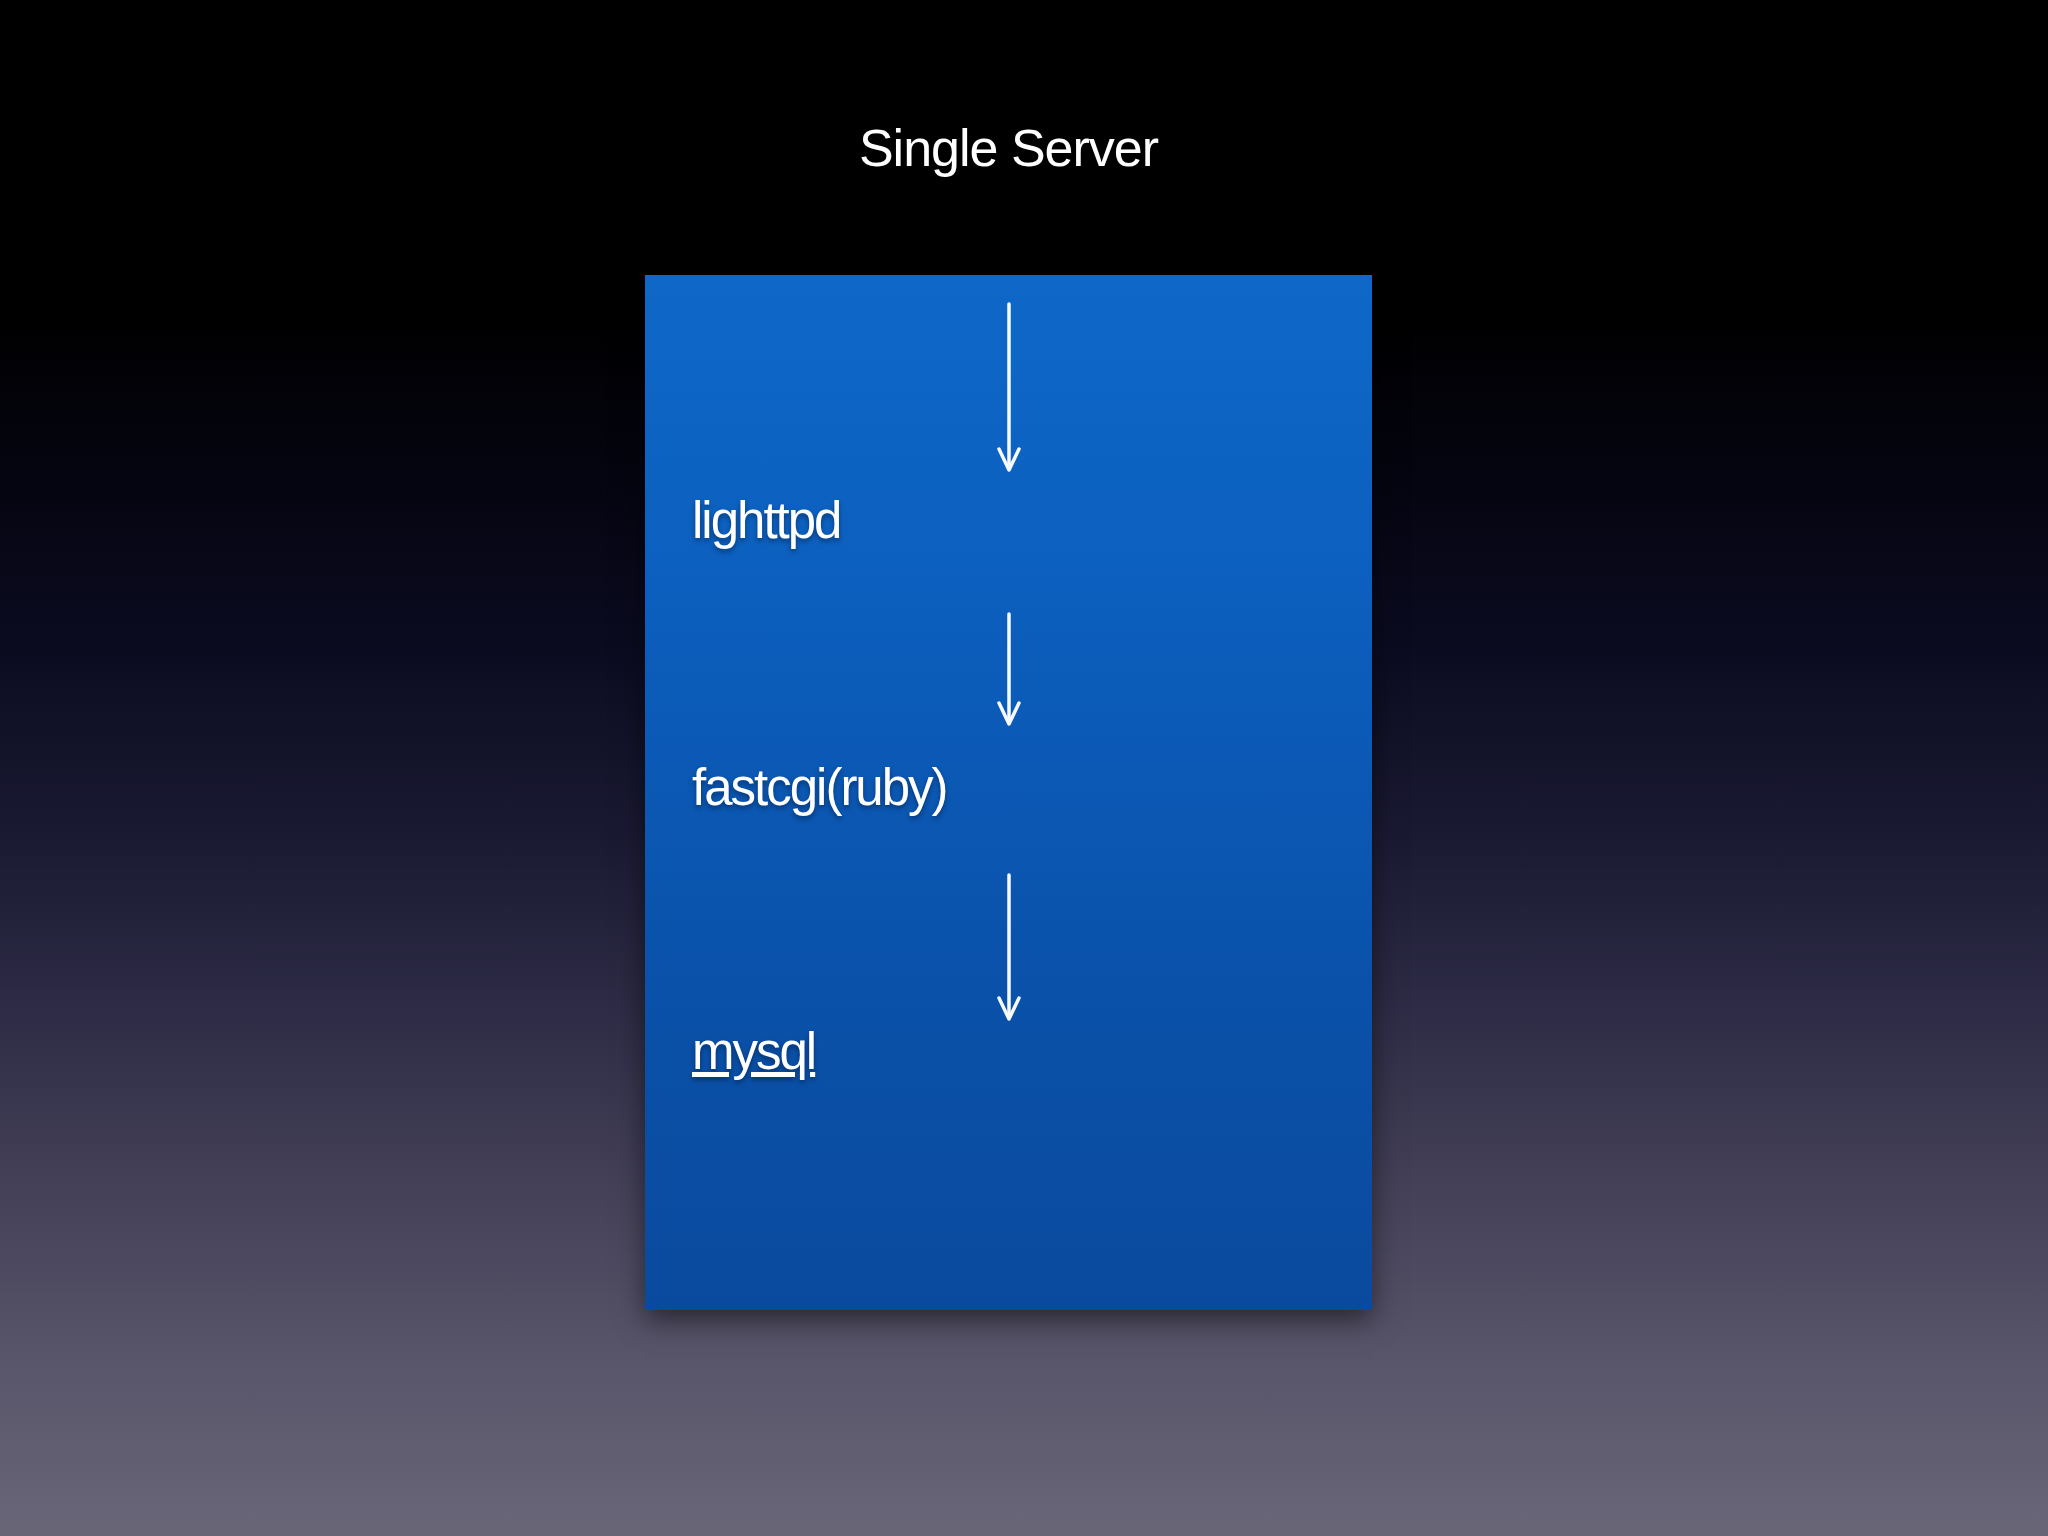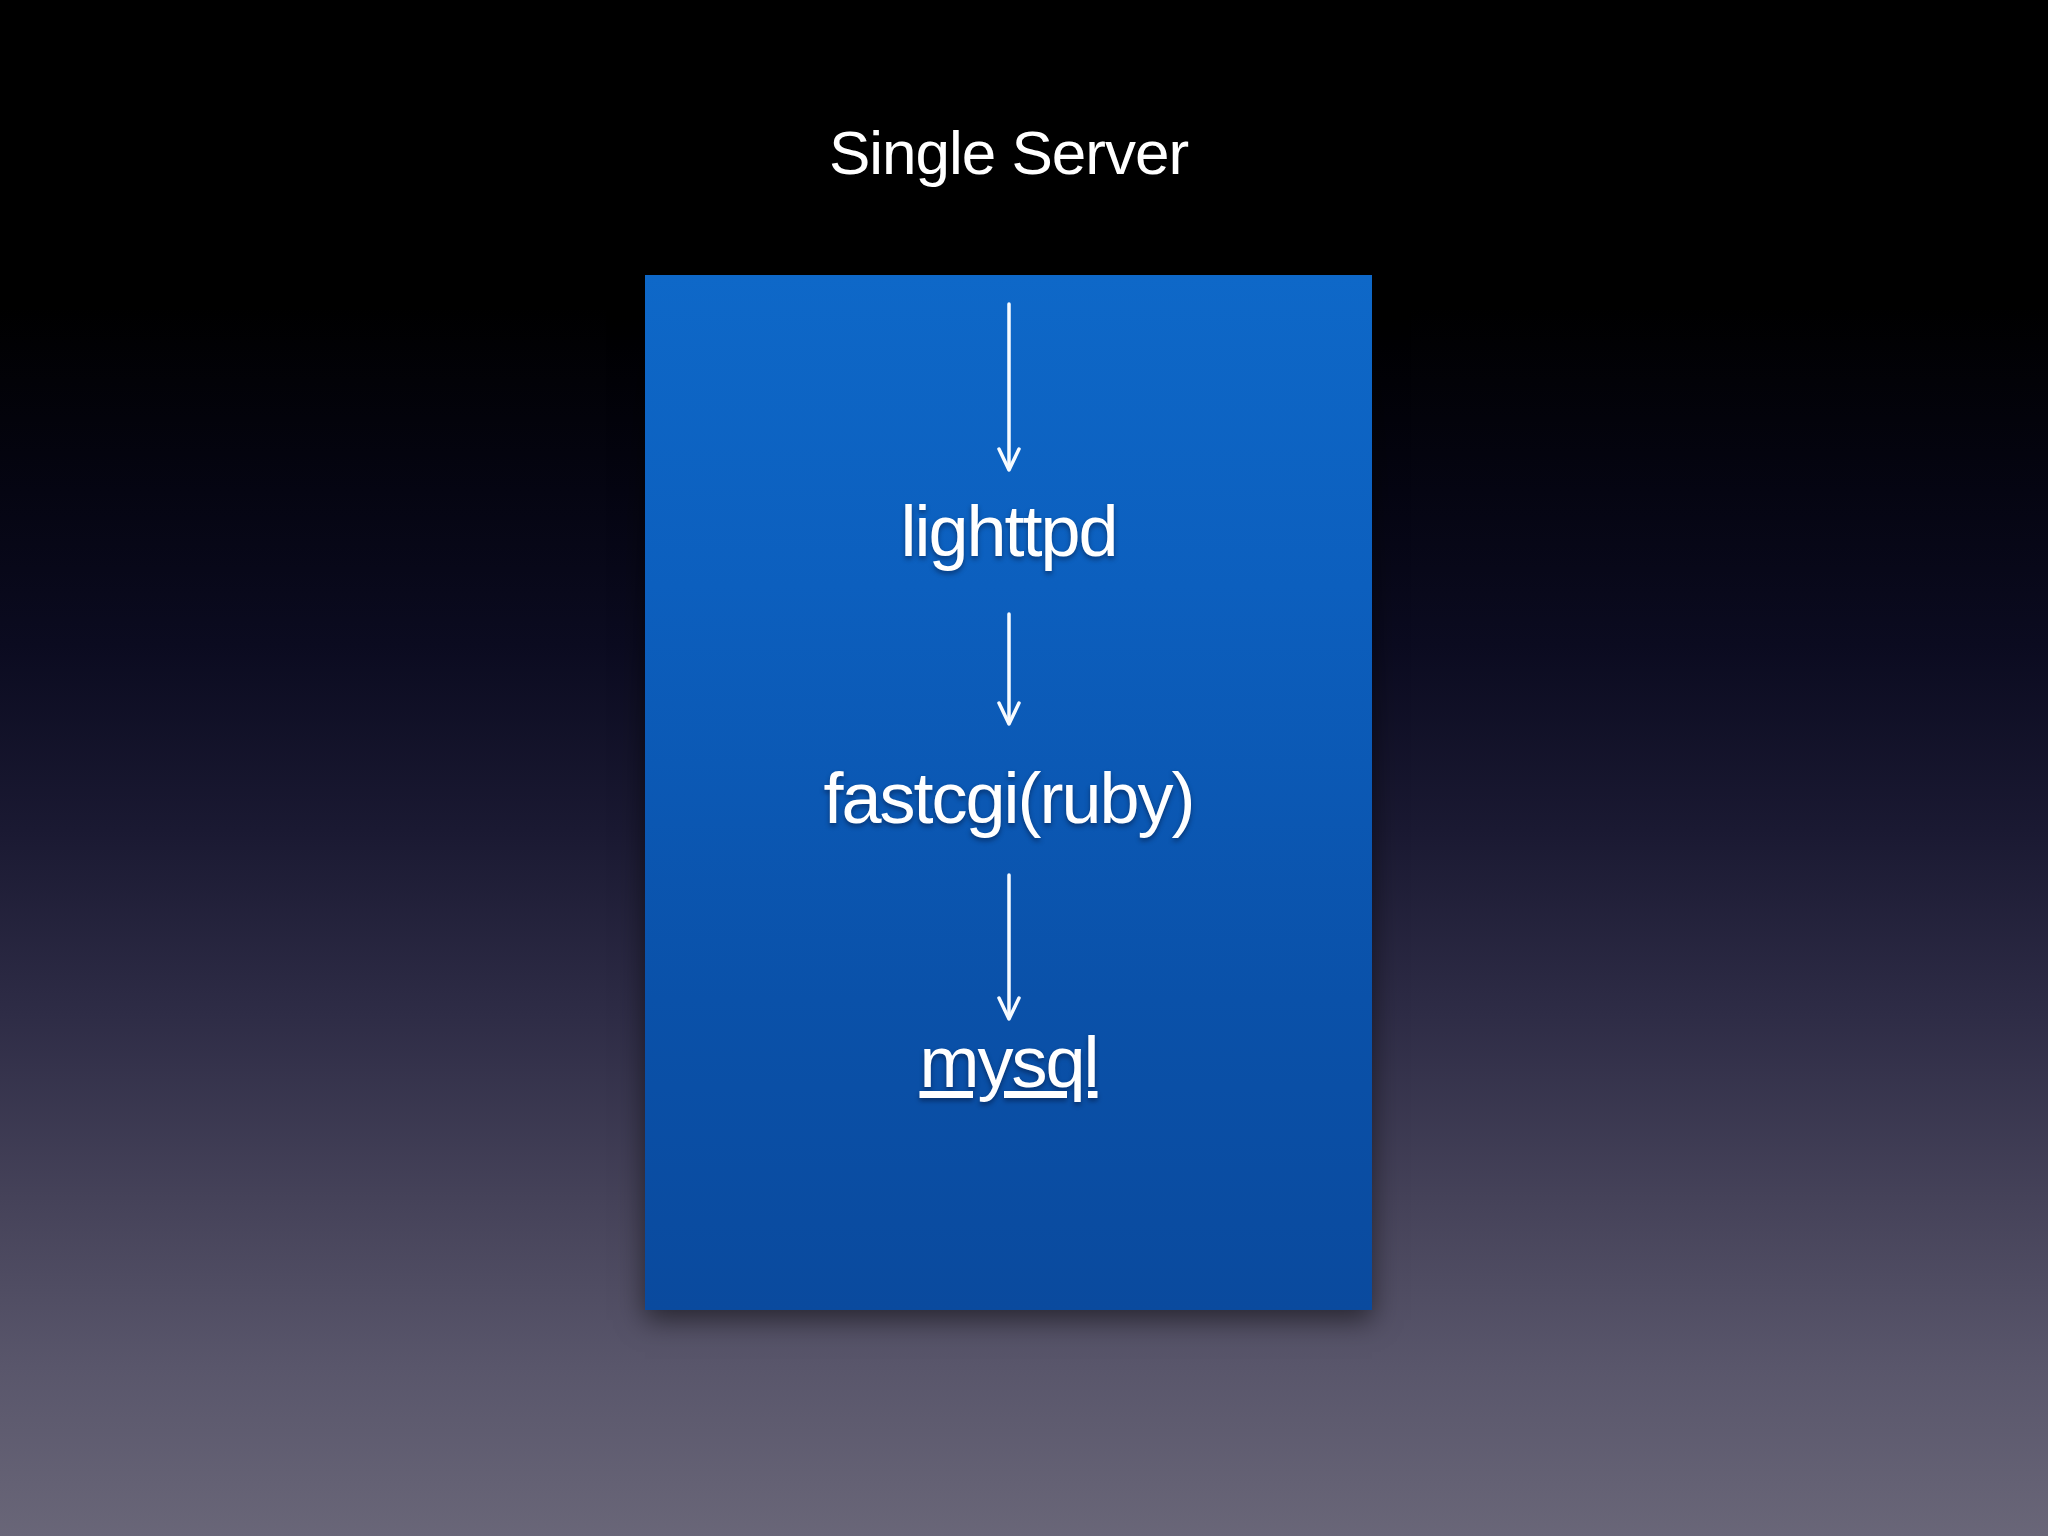--- a/index.html
+++ b/index.html
@@ -26,48 +26,48 @@
       #2e2c46 66%,
       #454259 78%,
       #59566b 89%,
       var(--background-bottom) 100%);
   }
   .title{
     position:absolute;
     left:645px;top:122px;width:727px;
     text-align:center;
     color:var(--text);
-    font-size:62px;
+    font-size:52px;
     font-weight:400;
     letter-spacing:-1px;
     line-height:1;
     white-space:nowrap;
   }
   .server-box{
     position:absolute;
     left:645px;top:275px;
     width:727px;height:1035px;
     background:linear-gradient(180deg,
       var(--box-top) 0%,
       #0c5fbe 30%,
       #0a51a9 70%,
       var(--box-bottom) 100%);
     box-shadow:0 10px 26px rgba(0,0,0,0.5);
   }
   .node{
     position:absolute;
     left:0;right:0;
-    text-align:center;
     color:var(--text);
-    font-size:72px;
+    font-size:51px;
     font-weight:400;
     letter-spacing:-2px;
     line-height:1;
     white-space:nowrap;
     text-shadow:0 3px 5px rgba(0,0,20,0.40);
+    padding-left:47px;
   }
   .node-1{top:220px;}
   .node-2{top:487px;}
   .node-3{top:751px;text-decoration:underline;}
   .arrow{
     position:absolute;
     left:calc(50% - 22px);
     display:block;
   }
   .arrow-1{top:27px;}

